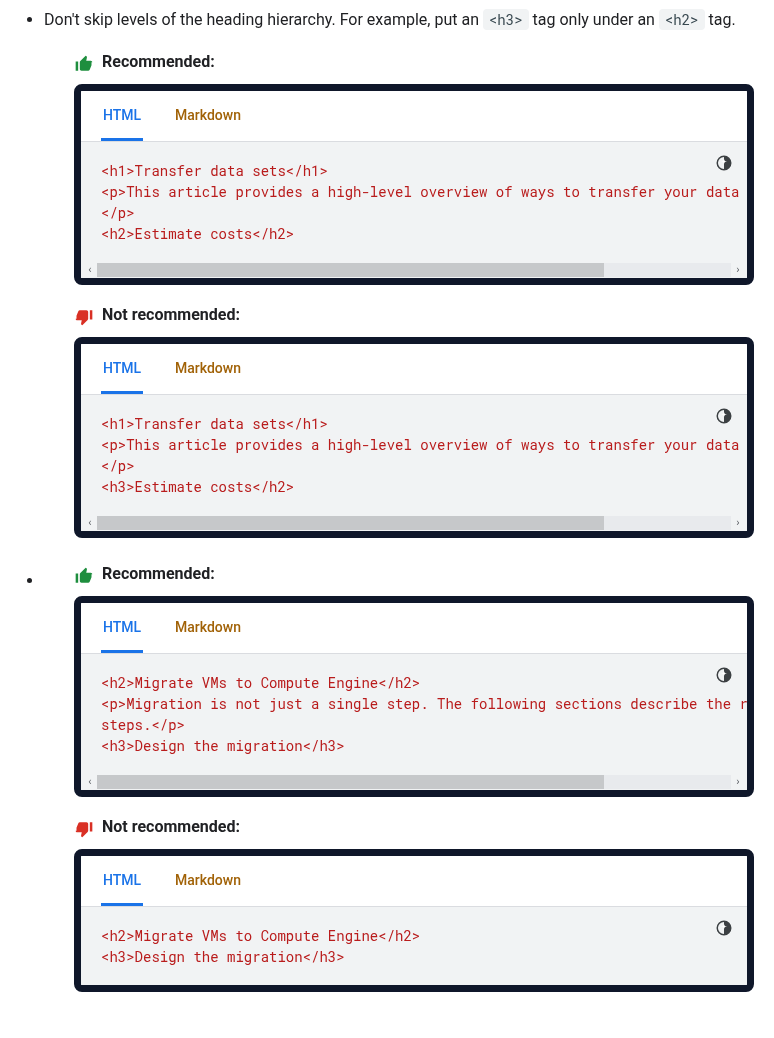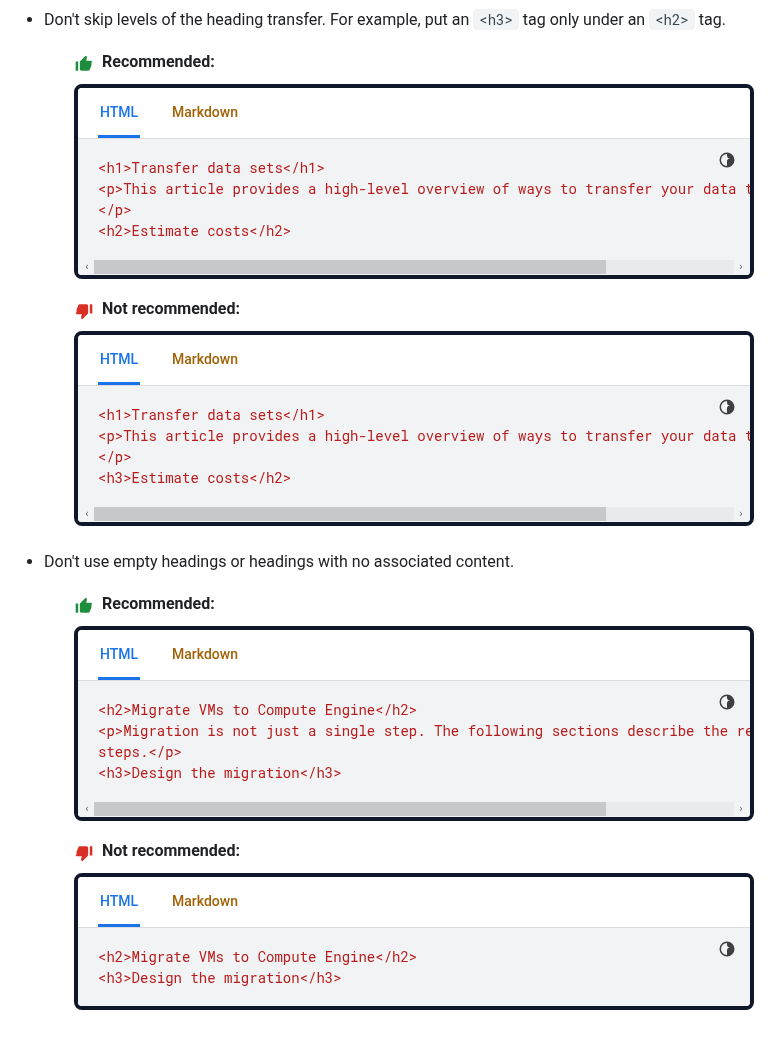--- a/index.html
+++ b/index.html
@@ -38,21 +38,21 @@
     gap: 8px;
     margin: 18px 0 10px 30px;
   }
   .rec-text {
     font-weight: 700;
     font-size: 16px;
   }
   .thumb-up { color: #1e8e3e; font-size: 20px; display:flex; align-items:center; }
   .thumb-down { color: #d93025; font-size: 20px; display:flex; align-items:center; }
   .code-card {
-    border: 4px solid #0f172a;
+    border: 7px solid #0f172a;
     border-radius: 8px;
     margin-left: 30px;
     overflow: hidden;
     background: #fff;
   }
   .tabs {
     display: flex;
     gap: 30px;
     padding: 0 20px;
     border-bottom: 1px solid #dadce0;
@@ -126,21 +126,21 @@
     background: #c6c8ca;
   }
 </style>
 </head>
 <body>
 
 <ul class="outer">
 
   <li>
     <p class="bullet-text">
-      <span>Don't skip levels of the heading transfer. For example, put an </span><code class="inline">&lt;h3&gt;</code><span> tag only under an </span><code class="inline">&lt;h2&gt;</code><span> tag.</span>
+      <span>Don't skip levels of the heading hierarchy. For example, put an </span><code class="inline">&lt;h3&gt;</code><span> tag only under an </span><code class="inline">&lt;h2&gt;</code><span> tag.</span>
     </p>
 
     <div class="rec-row">
       <span class="thumb-up">
         <svg width="20" height="20" viewBox="0 0 24 24" fill="currentColor">
             <path d="M2 20h3V9H2v11zm20-10c0-1.1-.9-2-2-2h-5.3l.8-3.8v-.3c0-.4-.2-.8-.4-1.1L14 2 7.6 8.4C7.2 8.8 7 9.3 7 9.8V18c0 1.1.9 2 2 2h8c.8 0 1.5-.5 1.8-1.2l2.1-5c.1-.2.1-.5.1-.8v-3z"></path>
           </svg>
       </span>
       <span class="rec-text">Recommended:</span>
     </div>
@@ -201,21 +201,20 @@
           <div class="track">
               <div class="thumb"></div>
             </div>
           <span class="arrow">›</span>
         </div>
       </div>
     </div>
   </li>
 
   <li>
-    <p class="bullet-text">Don't use empty headings or headings with no associated content.</p>
 
     <div class="rec-row">
       <span class="thumb-up">
         <svg width="20" height="20" viewBox="0 0 24 24" fill="currentColor">
             <path d="M2 20h3V9H2v11zm20-10c0-1.1-.9-2-2-2h-5.3l.8-3.8v-.3c0-.4-.2-.8-.4-1.1L14 2 7.6 8.4C7.2 8.8 7 9.3 7 9.8V18c0 1.1.9 2 2 2h8c.8 0 1.5-.5 1.8-1.2l2.1-5c.1-.2.1-.5.1-.8v-3z"></path>
           </svg>
       </span>
       <span class="rec-text">Recommended:</span>
     </div>
 

